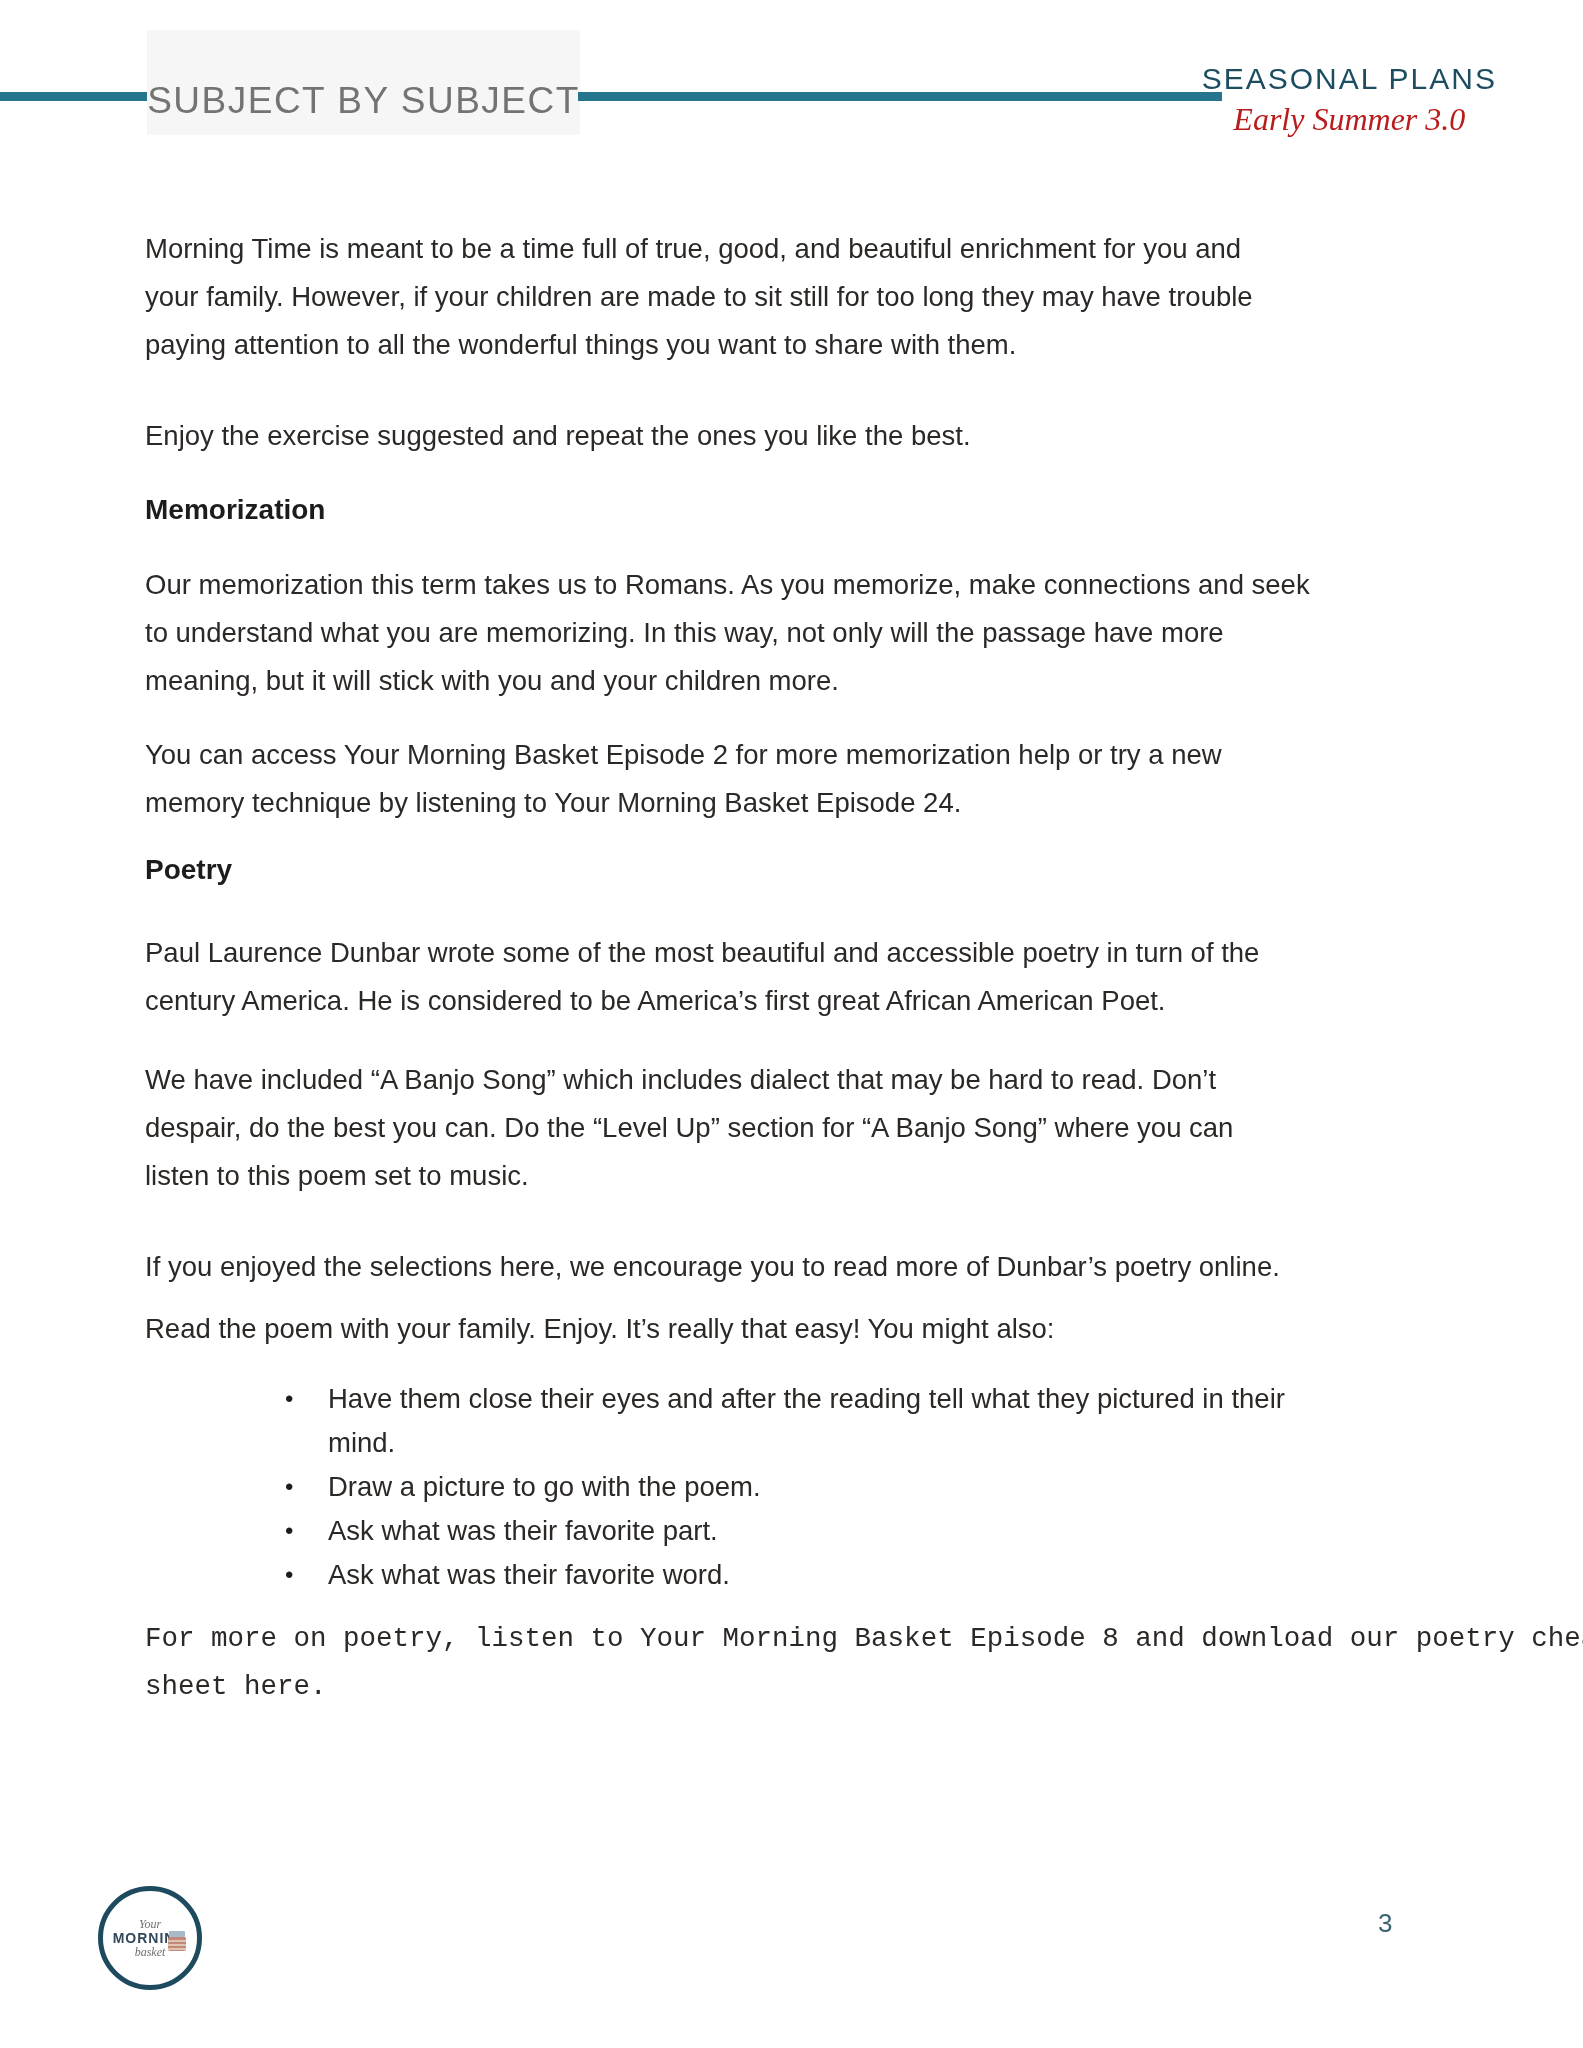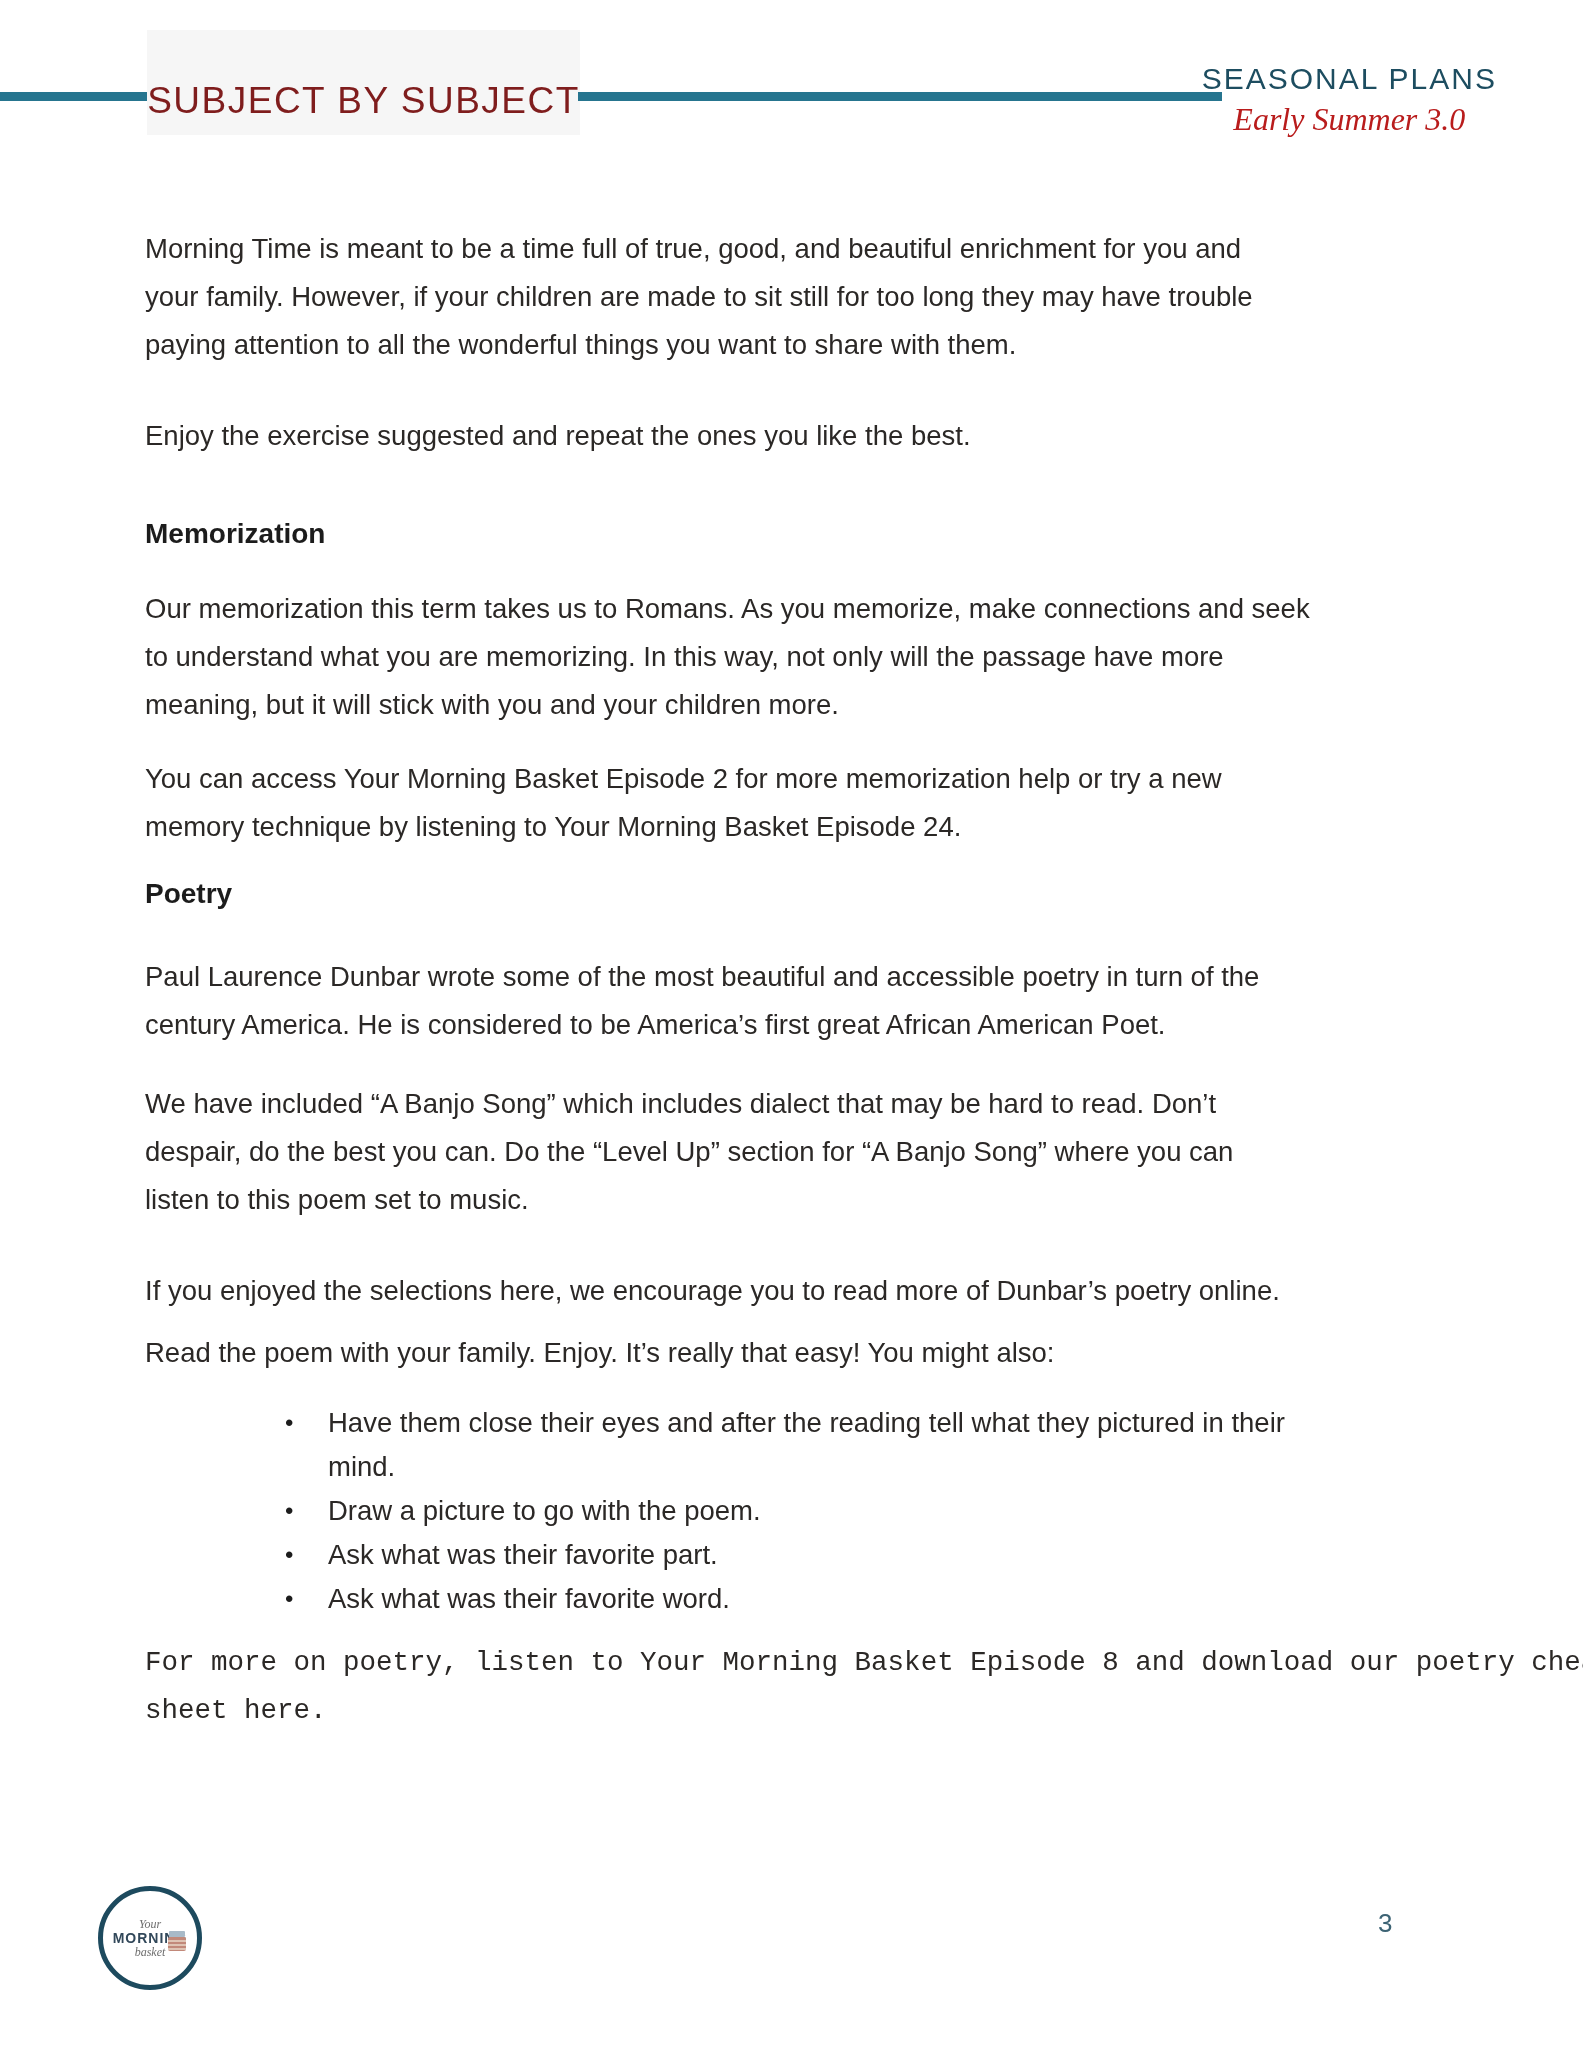--- a/index.html
+++ b/index.html
@@ -16,21 +16,21 @@
   
   .rule { position:absolute; height:9px; background:#26758f; }
   .rule-left  { top:92px; left:0;     width:147px; }
   .rule-right { top:92px; left:578px; width:644px; }
   .title-box {
     position:absolute; left:147px; top:30px; width:433px; height:105px;
     background:#f6f6f6;
     display:flex; align-items:center; justify-content:center;
   }
   .header-title {
-    font-size:37px; letter-spacing:1.5px; color:#7f1d1d; white-space:nowrap;margin-top:37px;
+    font-size:37px; letter-spacing:1.5px; color:#737373; white-space:nowrap;margin-top:37px;
   }
   .header-right {
     position:absolute; top:62px; right:86px; text-align:center;
   }
   .plans-label {
     font-size:30px; letter-spacing:2px; color:#1d4d60; white-space:nowrap;
   }
   .edition {
     margin-top:5px;
     font-family:Liberation Serif, serif; font-style:italic;
@@ -43,21 +43,21 @@
     color:#2b2826;
   }
   .content h3 {
     font-size:28px; line-height:34px; font-weight:bold; color:#1c1c1c;
   }
   .content p {
     font-size:27.5px; line-height:48px; white-space:pre;
   }
   .mt-p1 { margin-top:42px; }
   .mt-p2 { margin-top:43px; }
-  .mt-h2 { margin-top:57px; }
+  .mt-h2 { margin-top:33px; }
   .mt-p3 { margin-top:34px; }
   .mt-p4 { margin-top:26px; }
   .mt-h3 { margin-top:26px; }
   .mt-p5 { margin-top:42px; }
   .mt-p6 { margin-top:31px; }
   .mt-p7 { margin-top:43px; }
   .mt-p8 { margin-top:14px; }
   .bullets { margin-top:24px; }
   .bullet-row { display:flex; padding-left:140px; }
   .bullet-dot {

